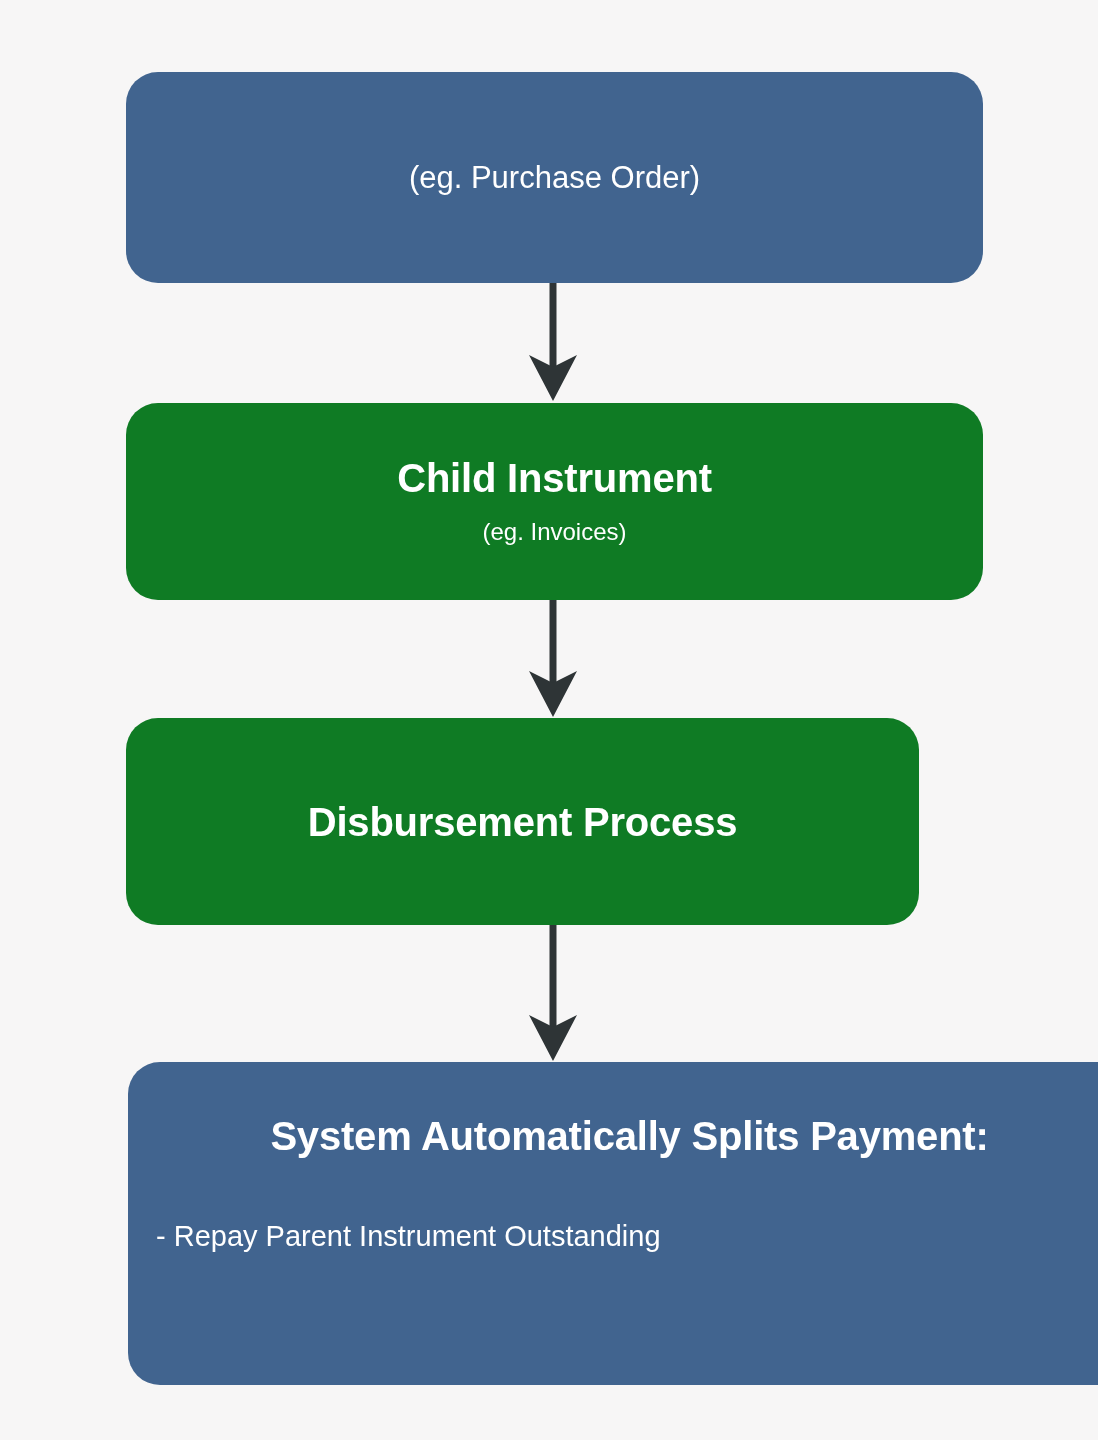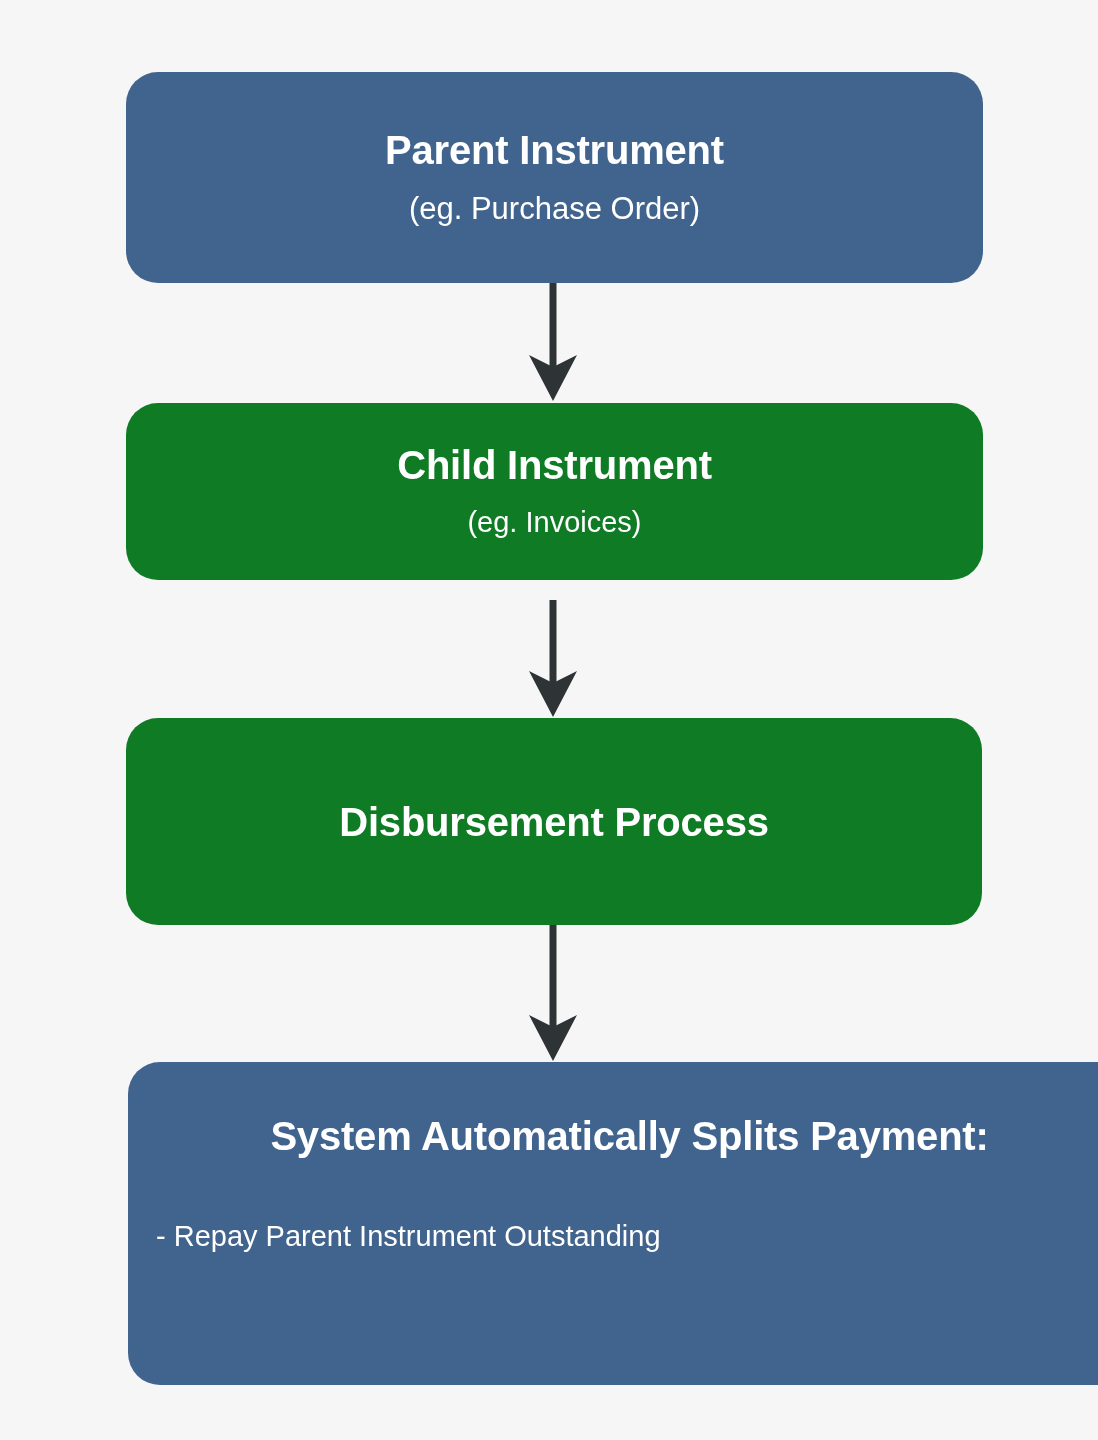--- a/index.html
+++ b/index.html
@@ -62,30 +62,30 @@
     height: 211px;
   }
   #node-parent .node-title { font-size: 40px; margin-bottom: 18px; }
   #node-parent .node-sub { font-size: 31px; }
 
   
   #node-child {
     left: 126px;
     top: 403px;
     width: 857px;
-    height: 177px;
+    height: 197px;
   }
   #node-child .node-title { font-size: 40px; margin-bottom: 18px; }
-  #node-child .node-sub { font-size: 29px; }
+  #node-child .node-sub { font-size: 24px; }
 
   
   #node-disbursement {
     left: 126px;
     top: 718px;
-    width: 856px;
+    width: 793px;
     height: 207px;
   }
   #node-disbursement .node-title { font-size: 40px; margin-bottom: 0; }
 
   
   #node-split {
     left: 128px;
     top: 1062px;
     width: 1003px;
     height: 323px;
@@ -140,21 +140,20 @@
       <path d="M 553 717 L 529 671 L 553 683 L 577 671 Z" fill="#2e3436"></path>
     </g>
 
     <g>
       <line x1="553" y1="925" x2="553" y2="1030" stroke="#2e3436" stroke-width="7"></line>
       <path d="M 553 1061 L 529 1015 L 553 1027 L 577 1015 Z" fill="#2e3436"></path>
     </g>
   </svg>
 
   <div class="node node-blue" id="node-parent">
-    <div class="node-title">Parent Instrument</div>
     <div class="node-sub">(eg. Purchase Order)</div>
   </div>
 
   <div class="node node-green" id="node-child">
     <div class="node-title">Child Instrument</div>
     <div class="node-sub">(eg. Invoices)</div>
   </div>
 
   <div class="node node-green" id="node-disbursement">
     <div class="node-title">Disbursement Process</div>

